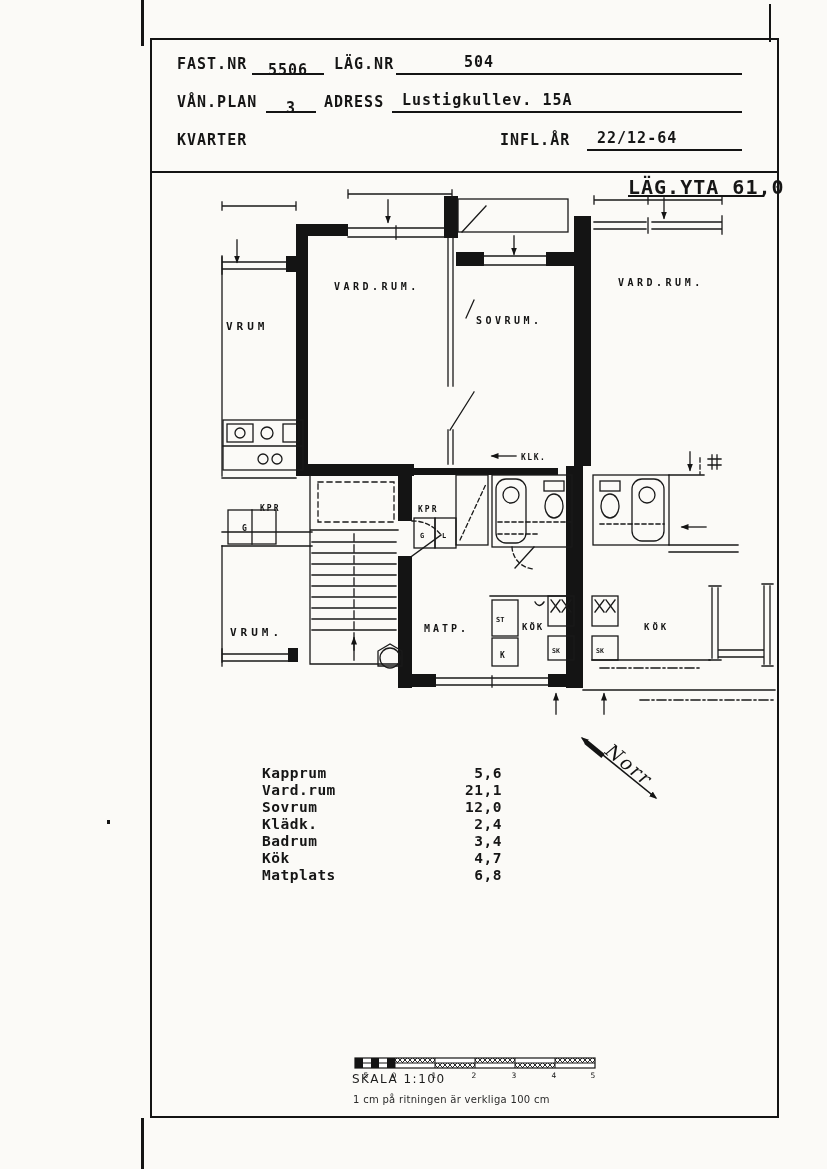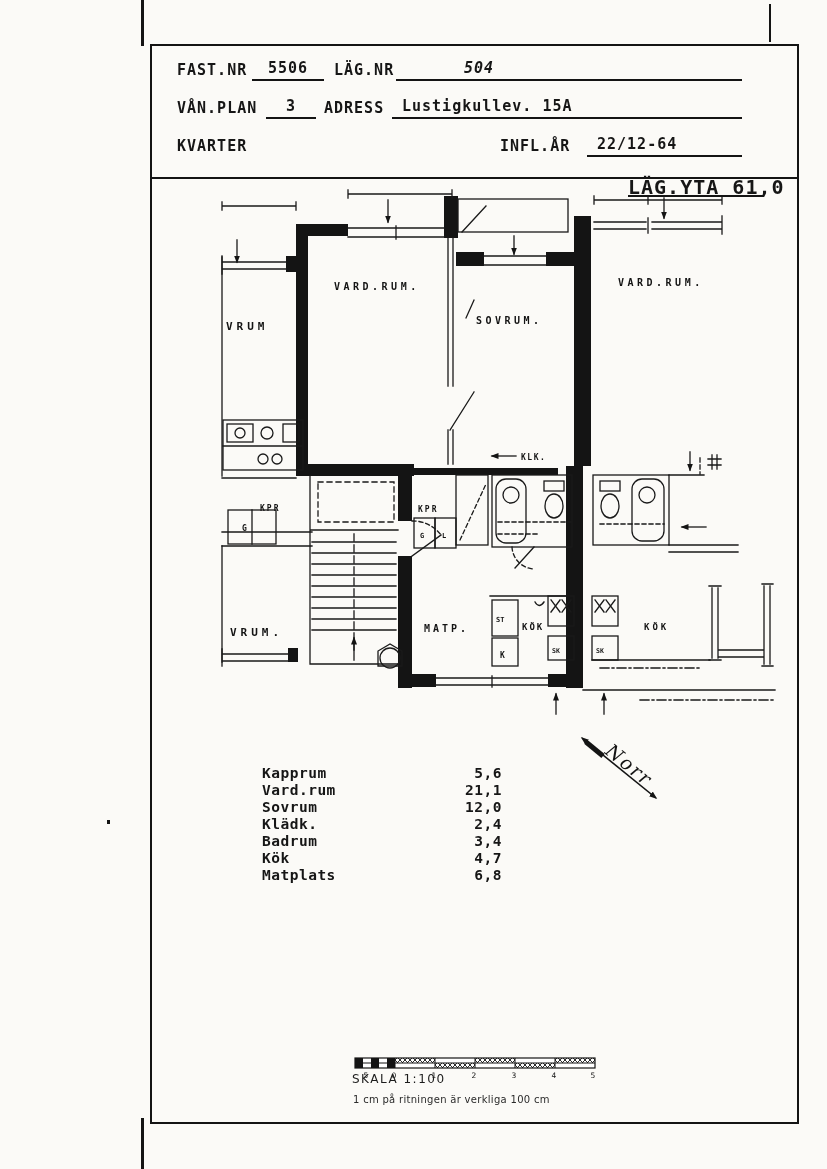--- a/index.html
+++ b/index.html
@@ -1,26 +1,26 @@
 <!DOCTYPE html>
 <html><head>
 <meta charset="utf-8">
 <style>
   html,body{margin:0;padding:0;background:#e9e7e2;}
   .page{
     position:relative;width:827px;height:1169px;background:#fbfaf7;
     font-family:"DejaVu Sans Mono", monospace;color:#161616;overflow:hidden;
   }
   .artifact{position:absolute;background:#141414;}
-  .frame{position:absolute;left:150px;top:44px;width:625px;height:1076px;border:2px solid #141414;padding-left:20px;}
+  .frame{position:absolute;left:150px;top:38px;width:625px;height:1076px;border:2px solid #141414;}
   .header-box{position:absolute;left:0;top:0;width:100%;height:131px;border-bottom:2px solid #141414;}
   .hlabel{position:absolute;font-size:15px;font-weight:700;letter-spacing:1px;white-space:nowrap;}
   .hval{position:absolute;height:21px;border-bottom:2px solid #141414;font-size:15px;font-weight:700;letter-spacing:1px;white-space:nowrap;}
   .hval span{position:relative;top:1px;}
-  .center{text-align:center;display:block;}
+  .center{text-align:center;display:block;margin-top:8px;}
   .banner{
     position:absolute;left:628px;top:175px;width:136px;height:20px;border-bottom:2px solid #141414;
     font-size:20px;font-weight:700;letter-spacing:1px;text-align:center;white-space:nowrap;
   }
   .planlayer{position:absolute;left:0;top:0;}
   text.pl{font-family:"DejaVu Sans Mono", monospace;font-weight:700;fill:#141414;}
   .area-table{position:absolute;left:262px;top:765px;width:240px;}
   .trow{display:flex;justify-content:space-between;height:17px;line-height:17px;
         font-size:14.5px;font-weight:700;letter-spacing:0.5px;gap:38px;}
   .tval{width:60px;text-align:right;}
@@ -212,21 +212,21 @@
     </g>
   </svg>
 
   <div class="frame">
     <div class="header-box">
       <span class="hlabel" style="left:25px;top:15px;">FAST.NR</span>
       <div class="hval" style="left:100px;top:12px;width:72px;">
           <span class="center">5506</span>
         </div>
       <span class="hlabel" style="left:182px;top:15px;">LÄG.NR</span>
-      <div class="hval" style="left:244px;top:12px;width:346px;"><span style="position:relative;left:68px;font-style:italic;">504</span></div>
+      <div class="hval" style="left:244px;top:12px;width:346px;"><span style="position:relative;left:68px;">504</span></div>
 
       <span class="hlabel" style="left:25px;top:53px;">VÅN.PLAN</span>
       <div class="hval" style="left:114px;top:50px;width:50px;">
           <span class="center">3</span>
         </div>
       <span class="hlabel" style="left:172px;top:53px;">ADRESS</span>
       <div class="hval" style="left:240px;top:50px;width:350px;"><span style="position:relative;left:10px;">Lustigkullev. 15A</span></div>
 
       <span class="hlabel" style="left:25px;top:91px;">KVARTER</span>
       <span class="hlabel" style="left:348px;top:91px;">INFL.ÅR</span>

